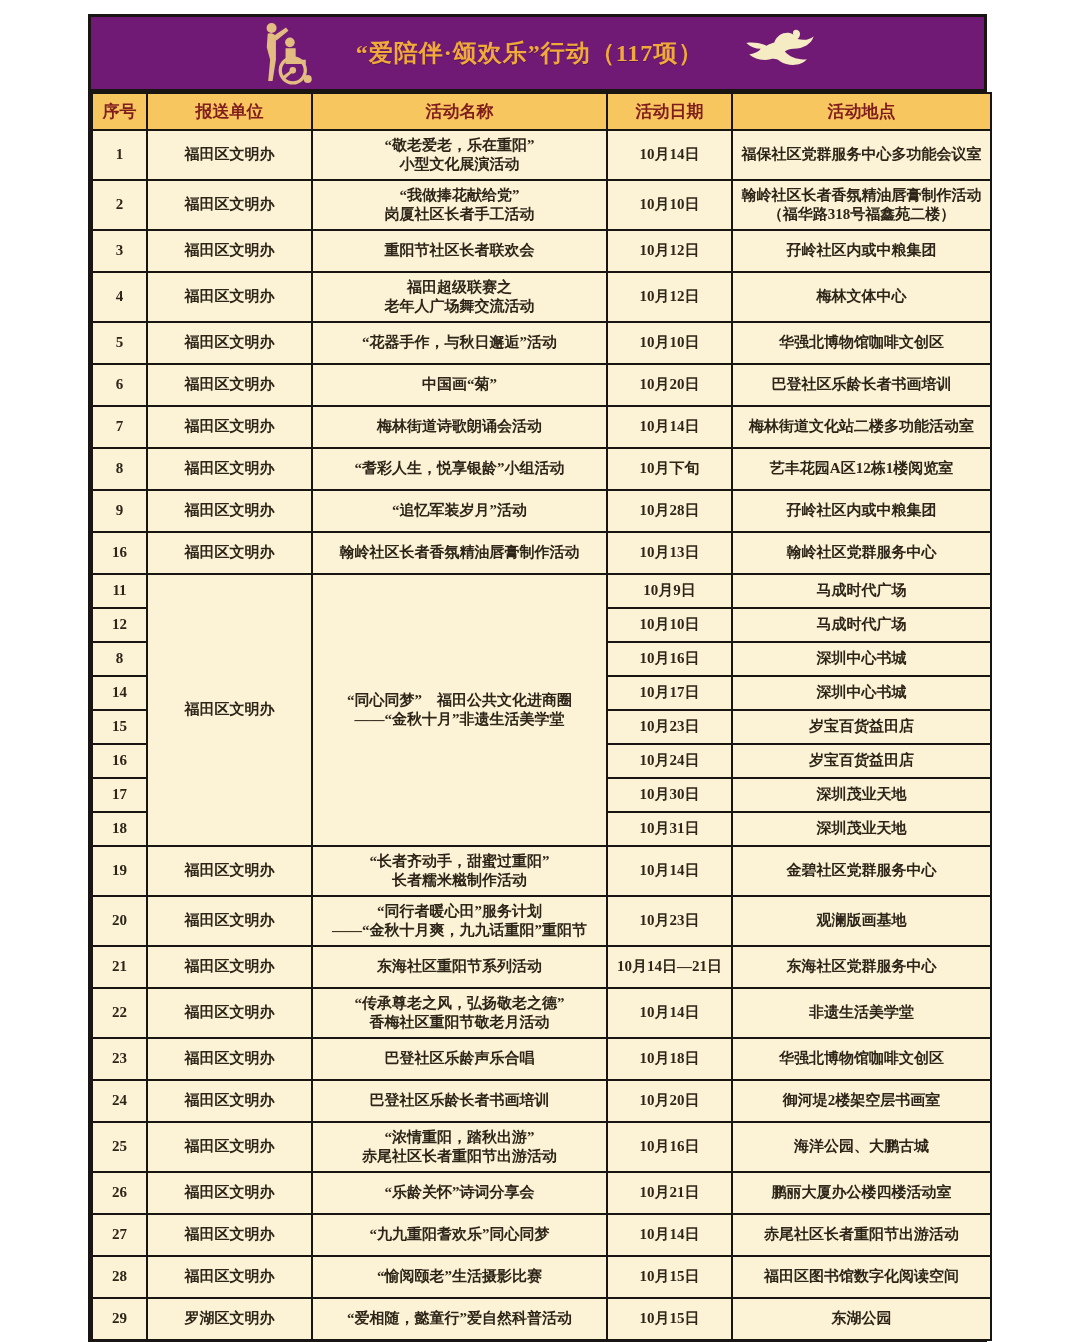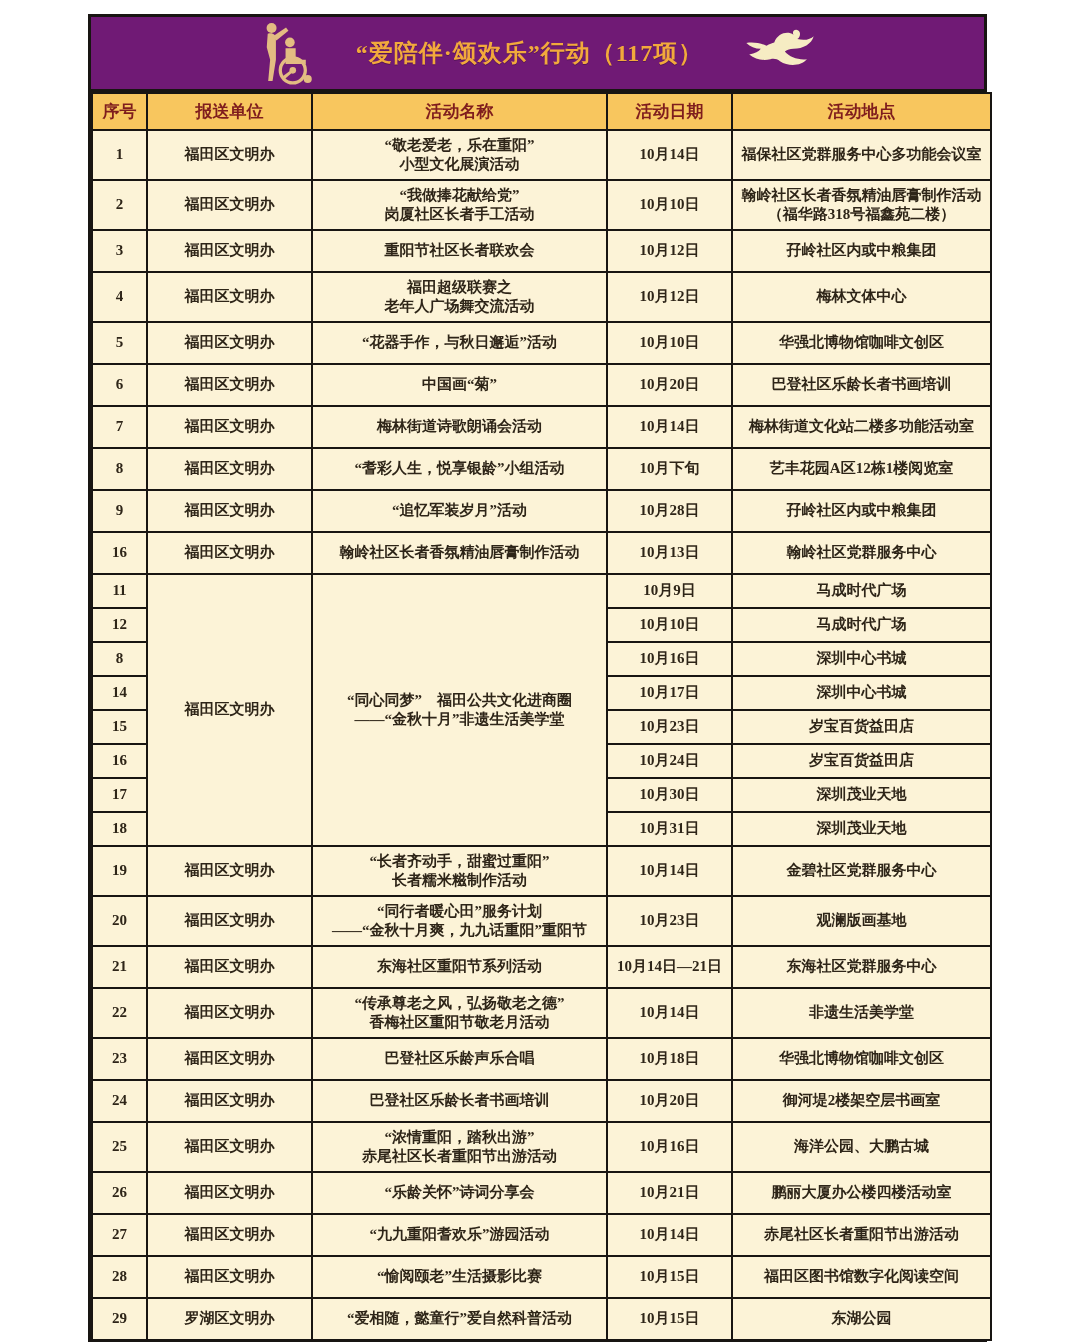--- a/index.html
+++ b/index.html
@@ -258,21 +258,21 @@
         <tr class="r-std">
           <td class="c-no">26</td>
           <td class="c-unit">福田区文明办</td>
           <td class="c-name">“乐龄关怀”诗词分享会</td>
           <td class="c-date">10月21日</td>
           <td class="c-place">鹏丽大厦办公楼四楼活动室</td>
         </tr>
         <tr class="r-std">
           <td class="c-no">27</td>
           <td class="c-unit">福田区文明办</td>
-          <td class="c-name">“九九重阳耆欢乐”游园活动</td>
+          <td class="c-name">“九九重阳耆欢乐”同心同梦</td>
           <td class="c-date">10月14日</td>
           <td class="c-place">赤尾社区长者重阳节出游活动</td>
         </tr>
         <tr class="r-std">
           <td class="c-no">28</td>
           <td class="c-unit">福田区文明办</td>
           <td class="c-name">“愉阅颐老”生活摄影比赛</td>
           <td class="c-date">10月15日</td>
           <td class="c-place">福田区图书馆数字化阅读空间</td>
         </tr>

